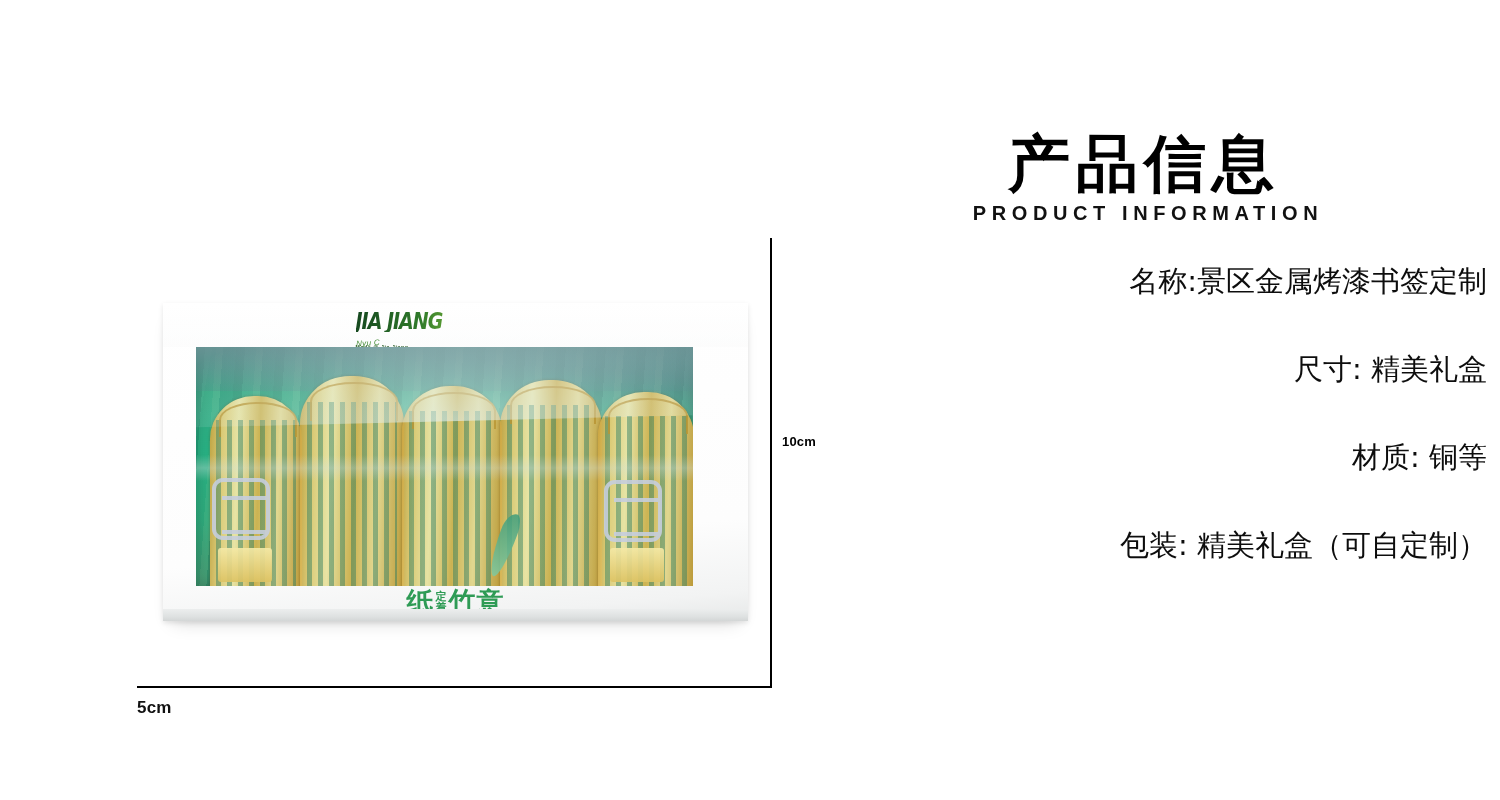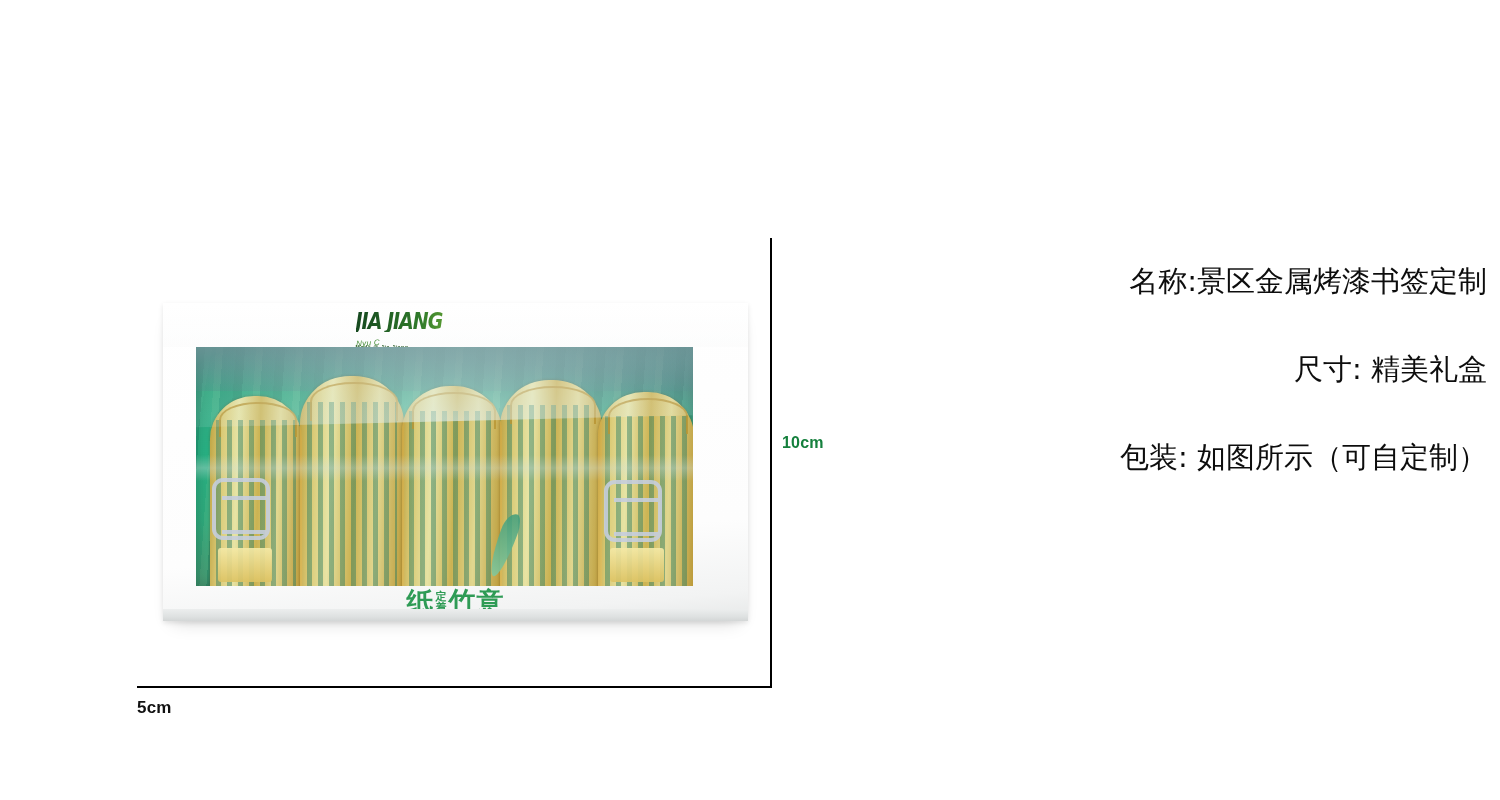--- a/index.html
+++ b/index.html
@@ -129,21 +129,21 @@
   #footer-small{
     display:inline-flex; flex-direction:column; font-size:11px;
     line-height:1.02; margin:0 1px 1px 1px; font-weight:900;
   }
 
   
   #dim-vline{ position:absolute; left:770px; top:238px; width:2px; height:450px; background:#000; }
   #dim-hline{ position:absolute; left:137px; top:686px; width:635px; height:2px; background:#000; }
   #dim-height-label{
     position:absolute; left:782px; top:434px;
-    font-size:16px; font-weight:700; color:#15803d; letter-spacing:.2px;
+    font-size:13px; font-weight:700; color:#000000; letter-spacing:.2px;
   }
   #dim-width-label{
     position:absolute; left:137px; top:698px; width:635px; text-align:left;
     font-size:17px; font-weight:700; color:#111; letter-spacing:.2px;
   }
 
   
   #info-panel{ position:absolute; left:790px; top:0; width:710px; height:800px; }
   #info-header{ position:absolute; left:107px; top:132px; width:500px; }
   #info-title{
@@ -223,19 +223,24 @@
     <div id="box-bottom-edge"></div>
   </div>
 
   <div id="dim-vline"></div>
   <div id="dim-hline"></div>
   <div id="dim-height-label">10cm</div>
   <div id="dim-width-label">5cm</div>
 </div>
 
 <div id="info-panel">
+  <div id="info-header">
+    <div id="info-title">产品信息</div>
+    <div id="info-subtitle">PRODUCT INFORMATION</div>
+  </div>
 
   <div id="spec-list">
     <div class="spec-row">名称:景区金属烤漆书签定制</div>
     <div class="spec-row">尺寸: 精美礼盒</div>
-    <div class="spec-row">包装: 如图所示（可自定制）</div>
+    <div class="spec-row">材质: 铜等</div>
+    <div class="spec-row">包装: 精美礼盒（可自定制）</div>
   </div>
 </div>
 
 </body></html>

